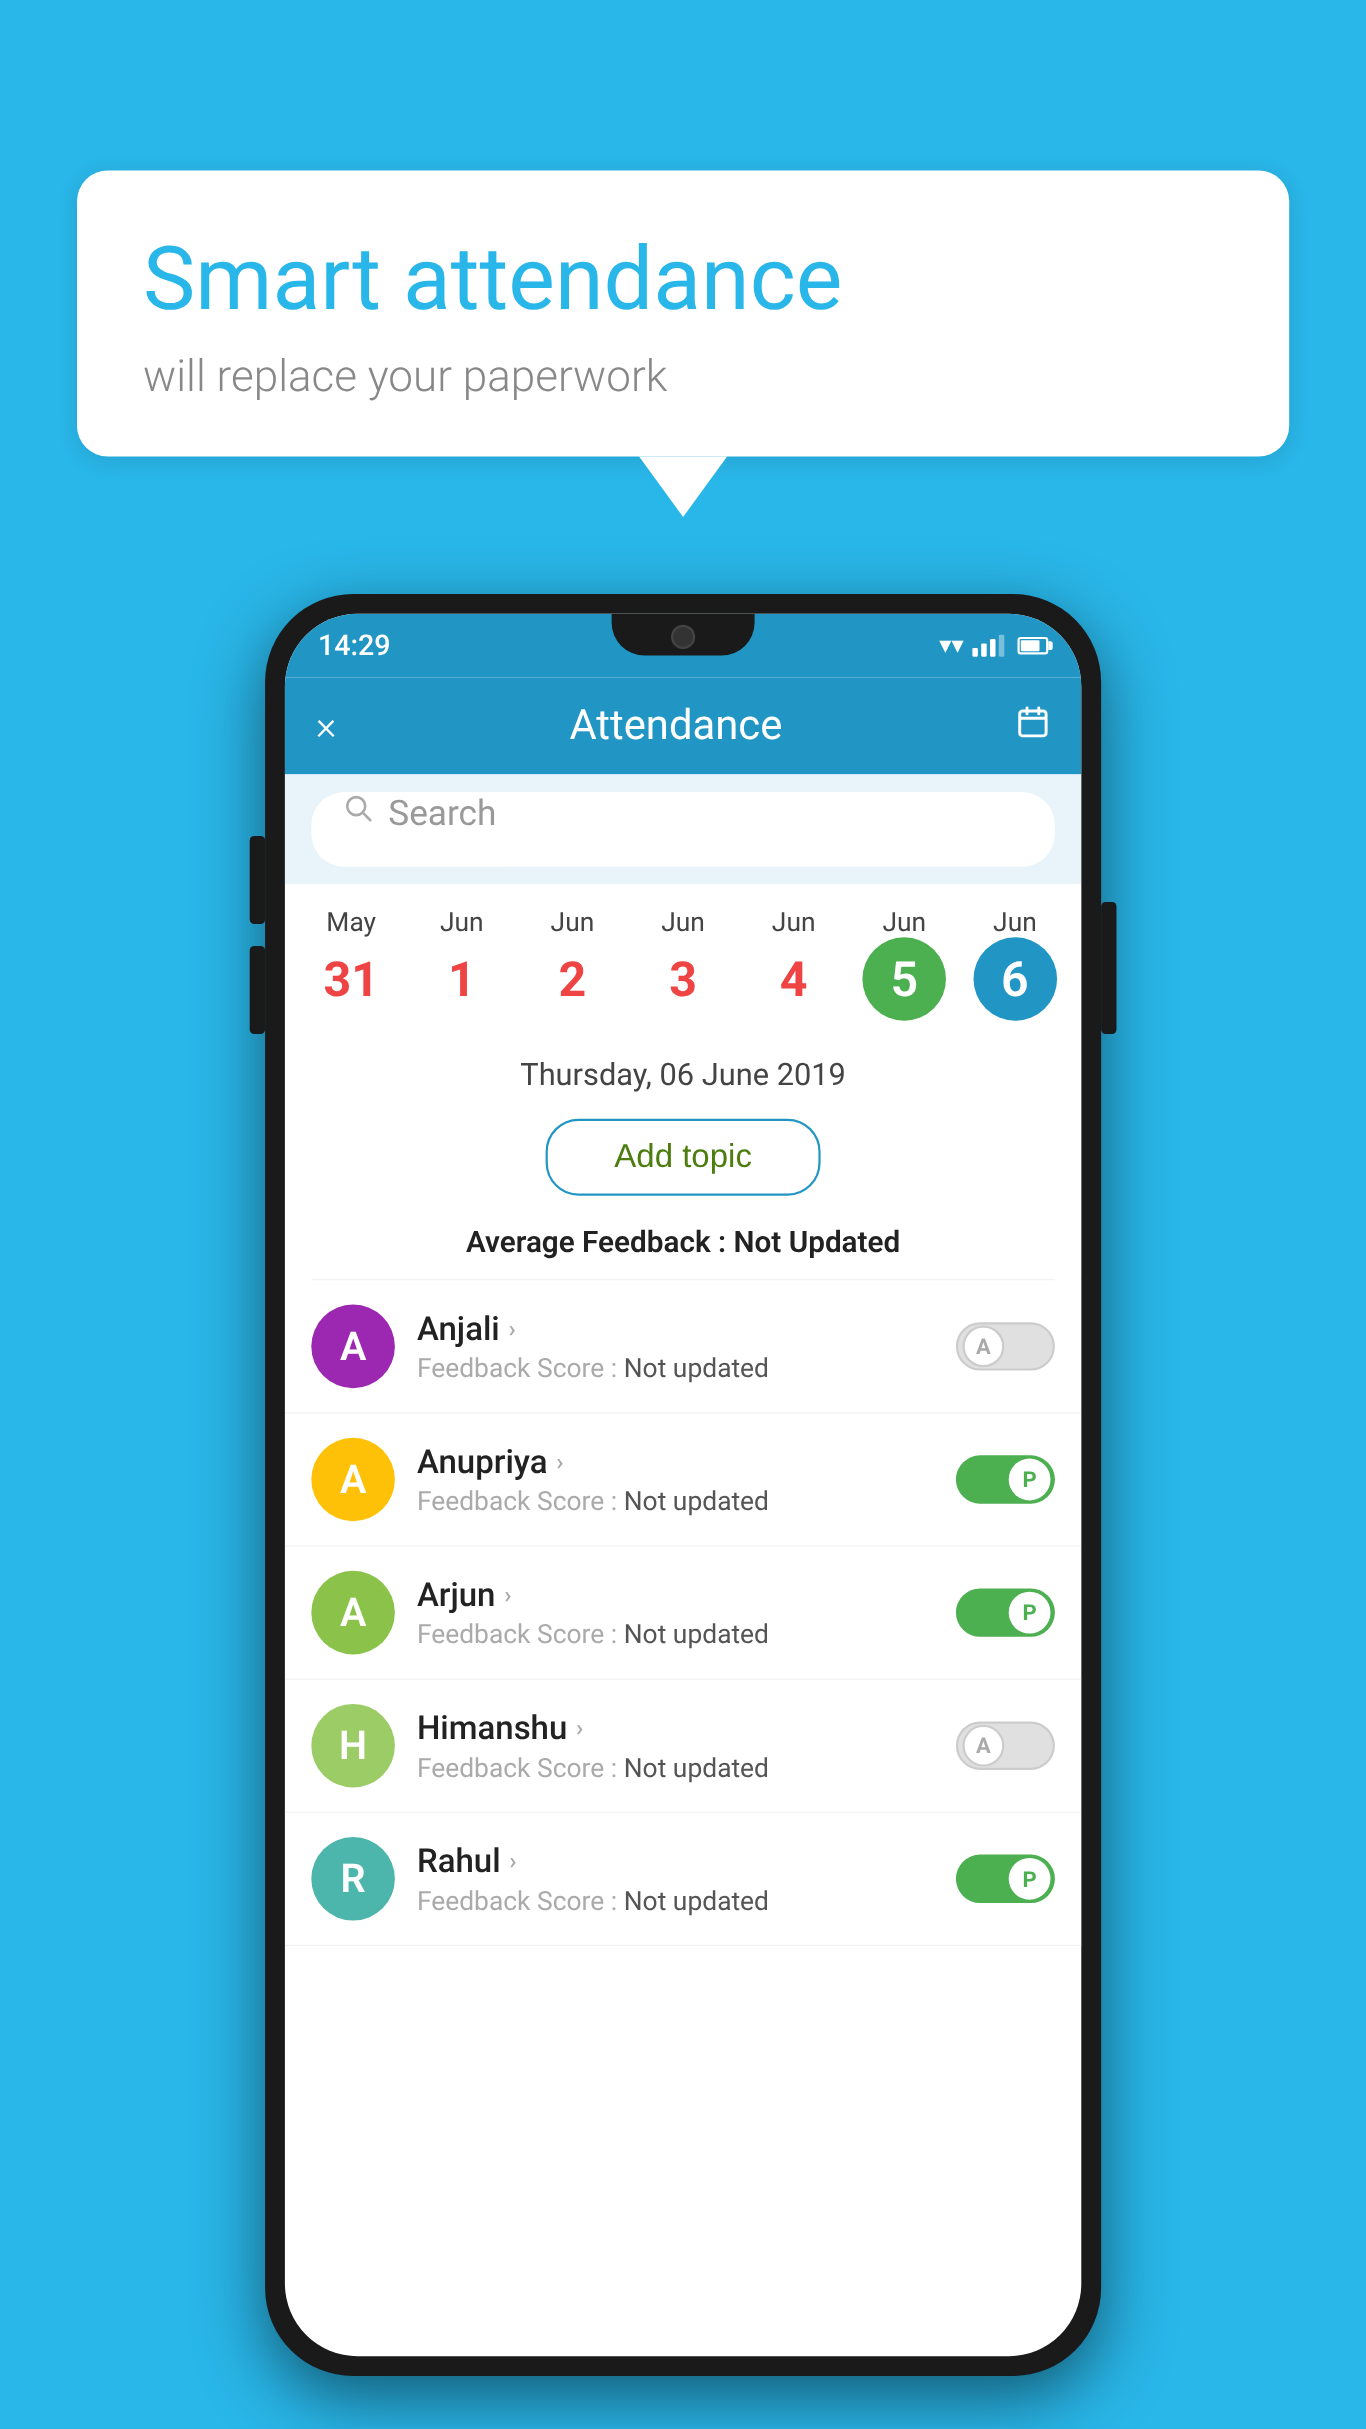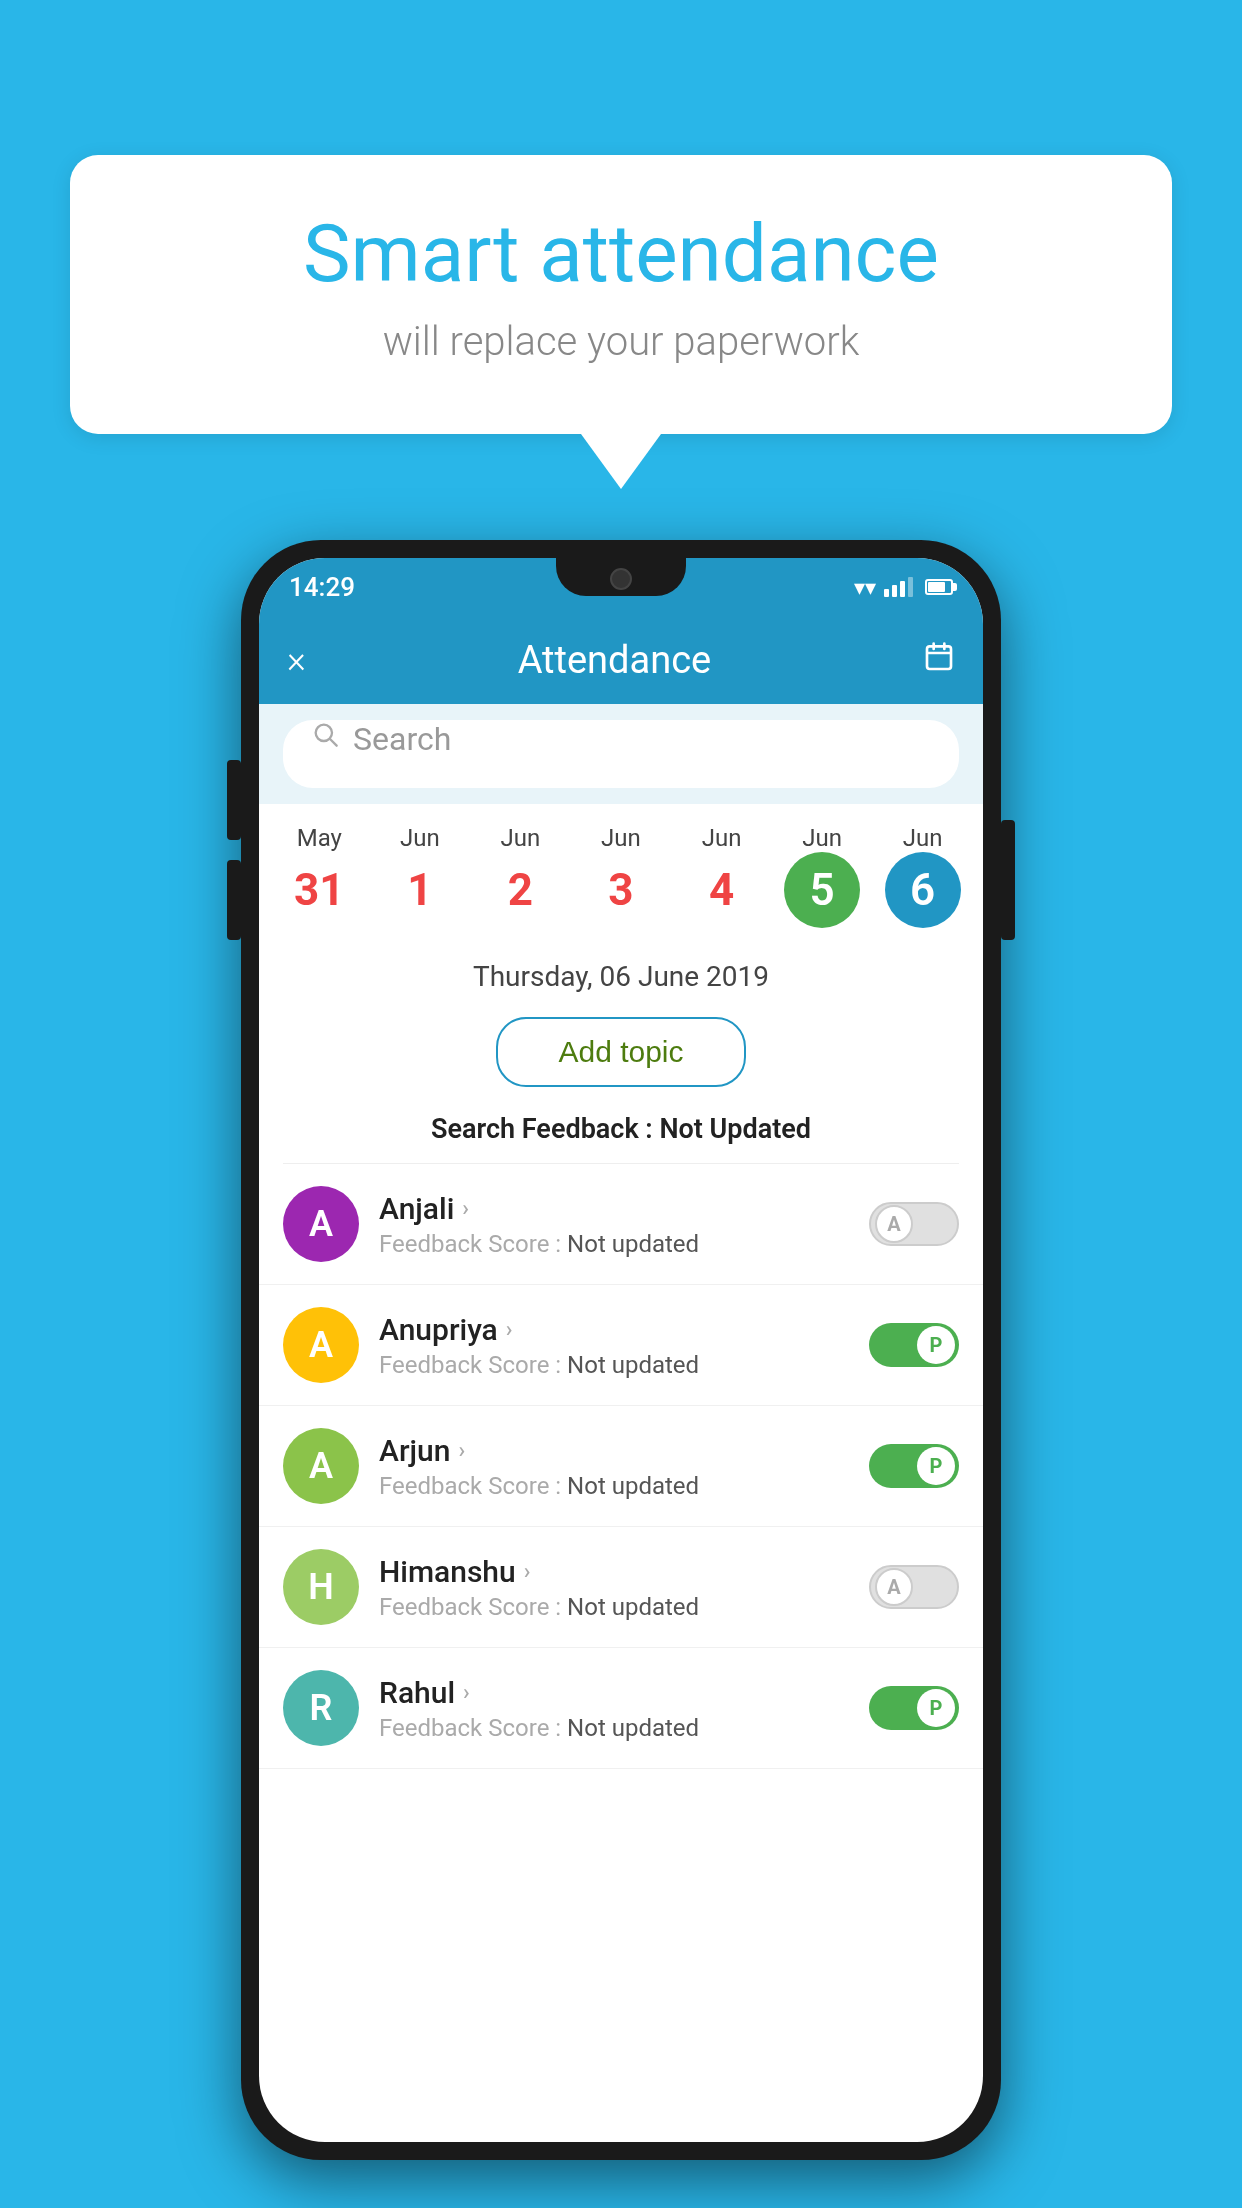--- a/index.html
+++ b/index.html
@@ -18,23 +18,23 @@
       top: 155px;
       left: 70px;
       right: 70px;
       display: flex;
       flex-direction: column;
       align-items: center;
     }
     .speech-bubble {
       background: white;
       border-radius: 28px;
-      padding: 55px 60px 69px;
+      padding: 55px 60px 50px;
       width: 100%;
-      text-align: center;
+      text-align: left;
       box-shadow: 0 4px 20px rgba(0,0,0,0.1);
     }
     .speech-bubble-title {
       font-size: 80px;
       color: #29b6e8;
       font-weight: 400;
       line-height: 1.1;
     }
     .speech-bubble-subtitle {
       font-size: 40px;
@@ -513,21 +513,21 @@
         </div>
 
       <div class="date-info">
         <div class="date-full">Thursday, 06 June 2019</div>
       </div>
 
       <div class="add-topic-wrap">
         <button class="add-topic-btn">Add topic</button>
       </div>
 
-      <div class="avg-feedback"><span>Search Feedback : </span><span style="color:#222;font-weight:600;">Not Updated</span></div>
+      <div class="avg-feedback"><span>Average Feedback : </span><span style="color:#222;font-weight:600;">Not Updated</span></div>
 
       <div class="divider"></div>
 
       <div class="student-list" id="student-list">
       <div class="student-item">
             <div class="student-avatar" style="background: rgb(156, 39, 176);">A</div>
             <div class="student-info">
               <div class="student-name">Anjali <span class="chevron-right">›</span></div>
               <div class="student-feedback">Feedback Score : <span>Not updated</span></div>
             </div>

